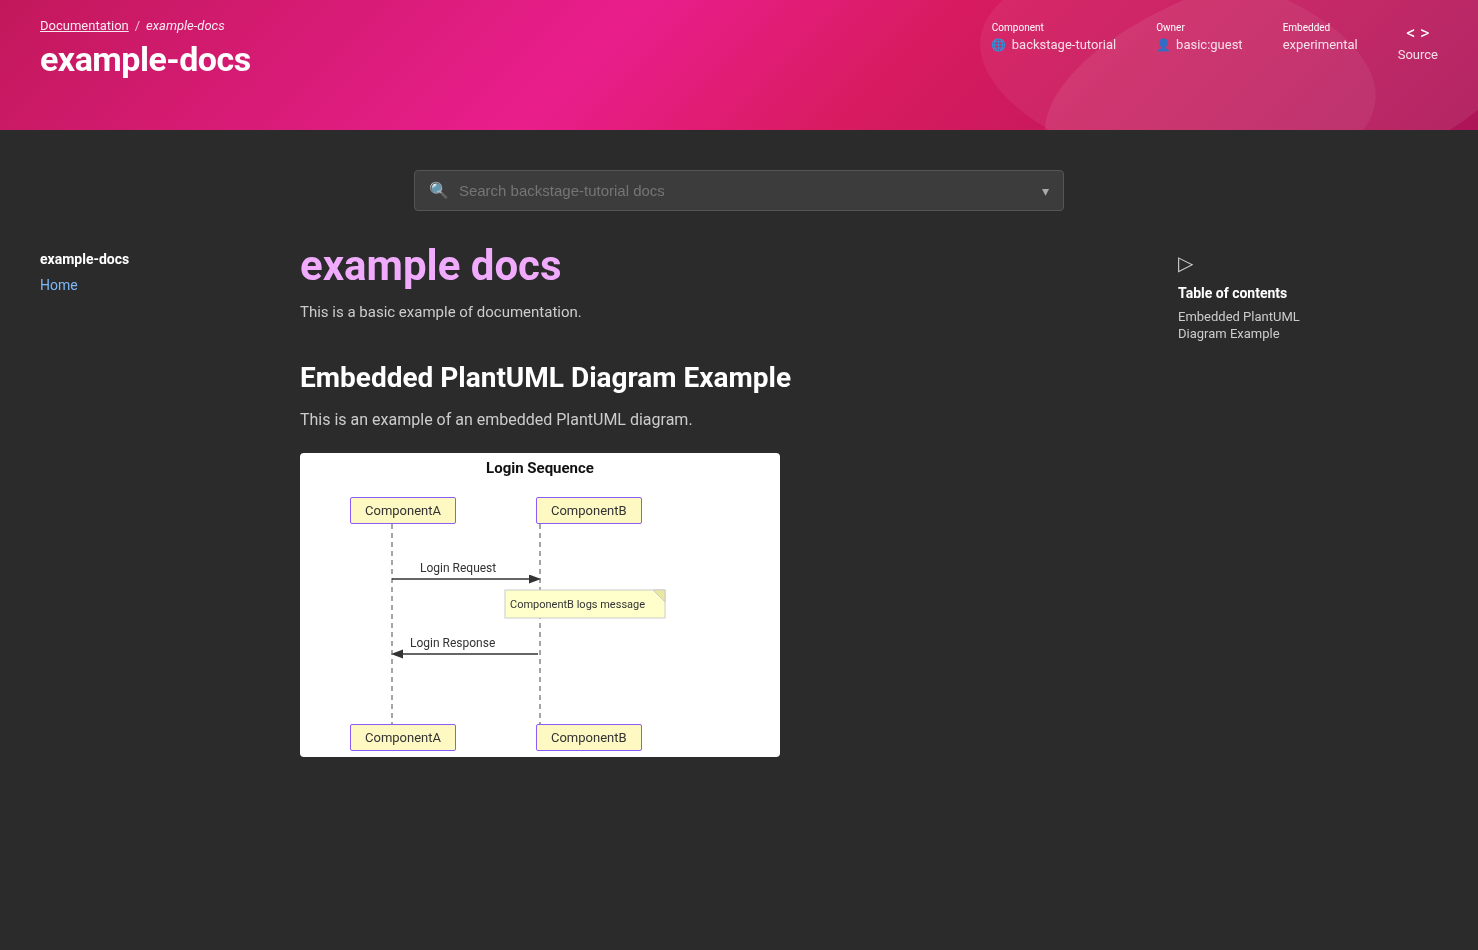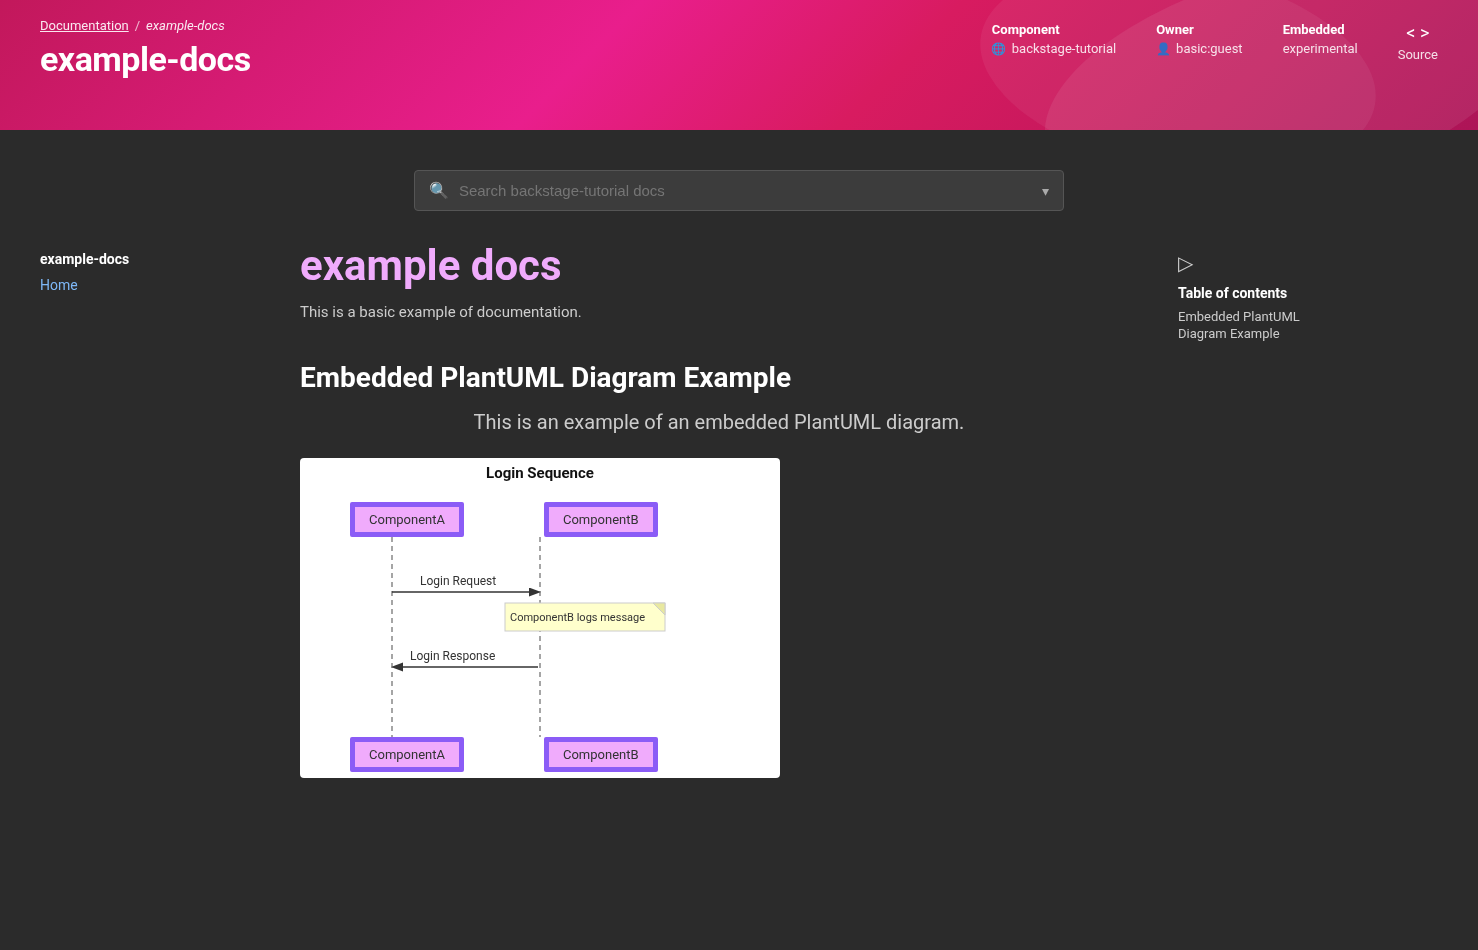--- a/index.html
+++ b/index.html
@@ -71,22 +71,22 @@
       gap: 40px;
       z-index: 1;
       padding-top: 4px;
     }
     .header-meta-item {
       display: flex;
       flex-direction: column;
       gap: 4px;
     }
     .header-meta-label {
-      font-size: 13px;
-      font-weight: 700;
+      font-size: 10px;
+      font-weight: 400;
       color: #fff;
     }
     .header-meta-value {
       font-size: 13px;
       color: rgba(255,255,255,0.85);
       display: flex;
       align-items: center;
       gap: 5px;
     }
     .header-meta-value .icon-char {
@@ -195,24 +195,23 @@
       color: #ccc;
       margin-bottom: 40px;
     }
     .doc-section-title {
       font-size: 28px;
       font-weight: 700;
       color: #fff;
       margin-bottom: 16px;
     }
     .doc-section-text {
-      font-size: 20px;
+      font-size: 16px;
       color: #ccc;
       margin-bottom: 24px;
-      text-align: center;
     }
 
     
     .diagram-container {
       background: #fff;
       border-radius: 4px;
       padding: 6px 30px;
       max-width: 480px;
       color: #222;
     }
@@ -224,22 +223,22 @@
       color: #111;
     }
     
     .diagram-top-row {
       display: flex;
       gap: 80px;
       margin-bottom: 0;
       margin-left: 20px;
     }
     .diagram-component-box {
-      border: 5px solid #8b5cf6;
-      background: #f0abfc;
+      border: 1px solid #8b5cf6;
+      background: #fef9c3;
       padding: 5px 14px;
       font-size: 13px;
       color: #333;
       border-radius: 2px;
     }
     
     .diagram-bottom-row {
       display: flex;
       gap: 80px;
       margin-top: 0;

